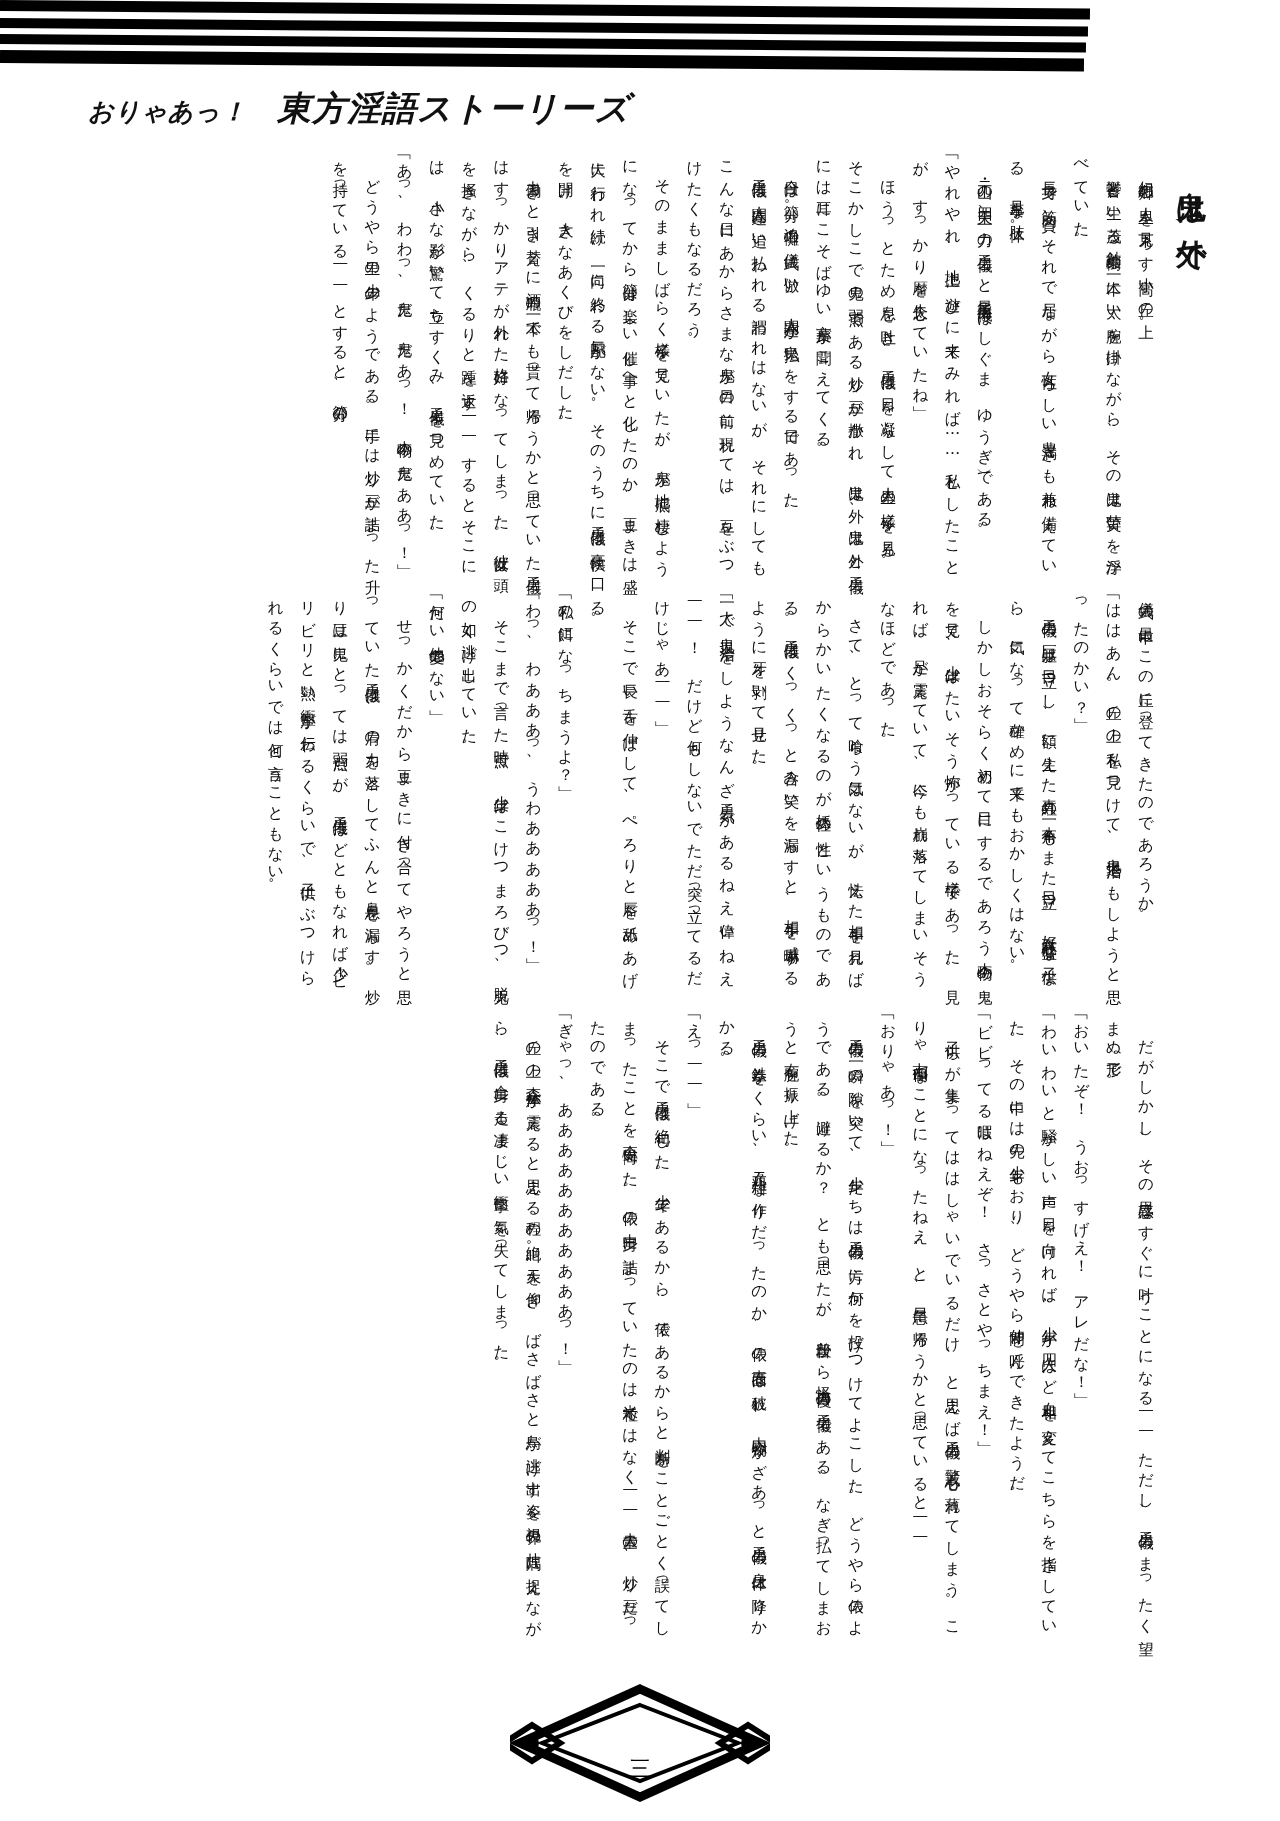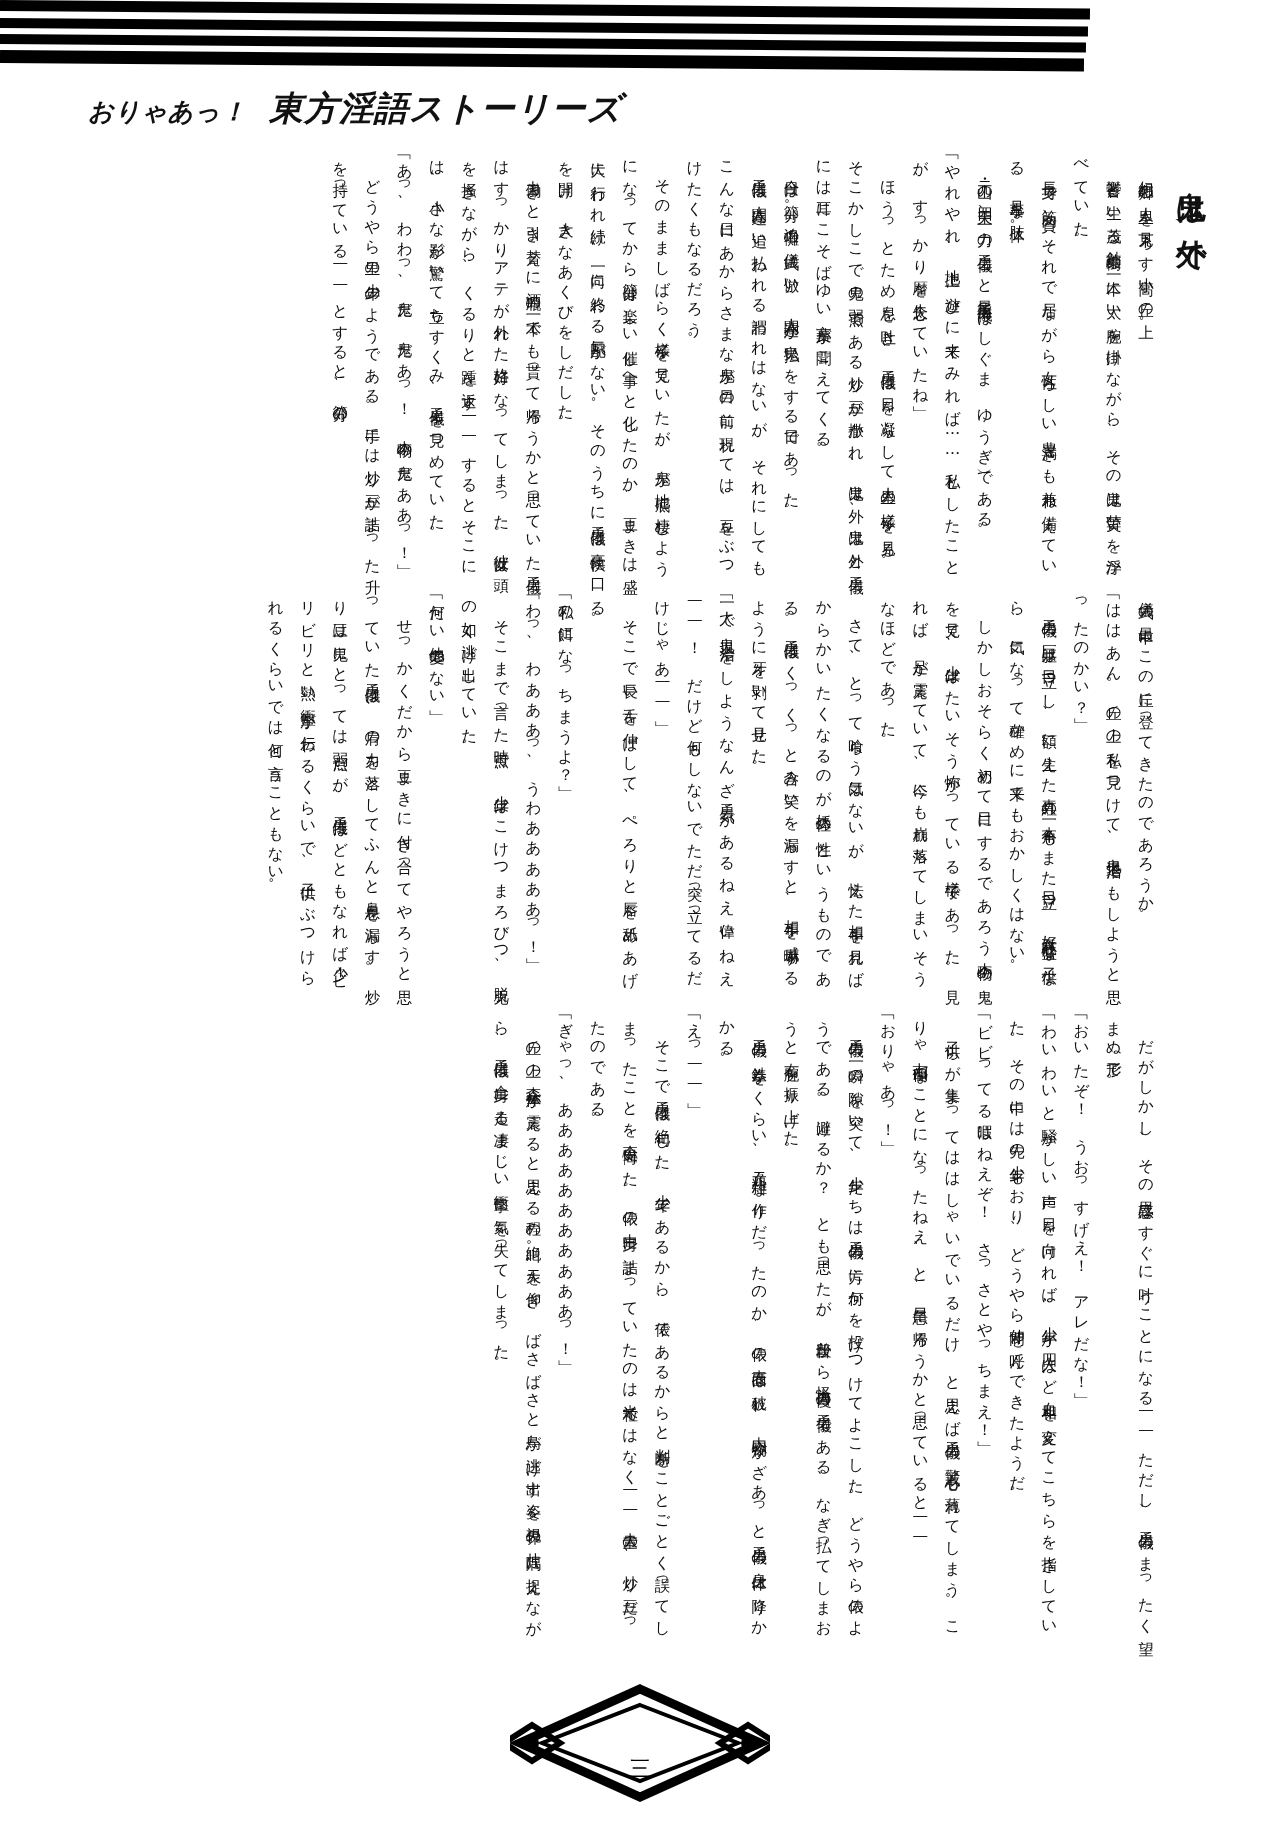--- a/index.html
+++ b/index.html
@@ -49,21 +49,21 @@
   #book-title .title-sub {
     font-size: 25px;
     font-weight: 700;
     font-style: italic;
     letter-spacing: 1px;
   }
   #book-title .title-main {
     font-size: 34px;
     font-weight: 700;
     font-style: italic;
-    margin-left: 22px;
+    margin-left: 30px;
     letter-spacing: 1px;
   }
 
   
   #story-heading {
     position: absolute;
     right: 74px;
     top: 168px;
     writing-mode: vertical-rl;
     text-orientation: upright;

